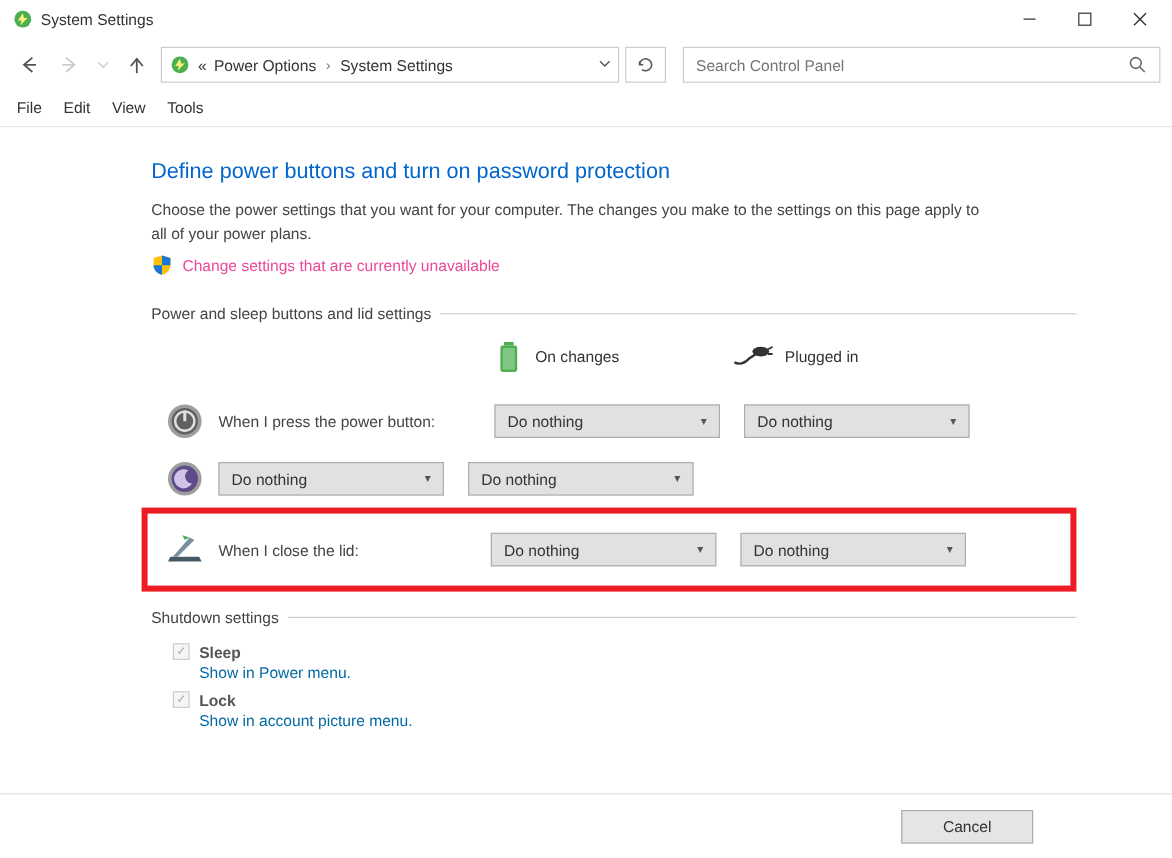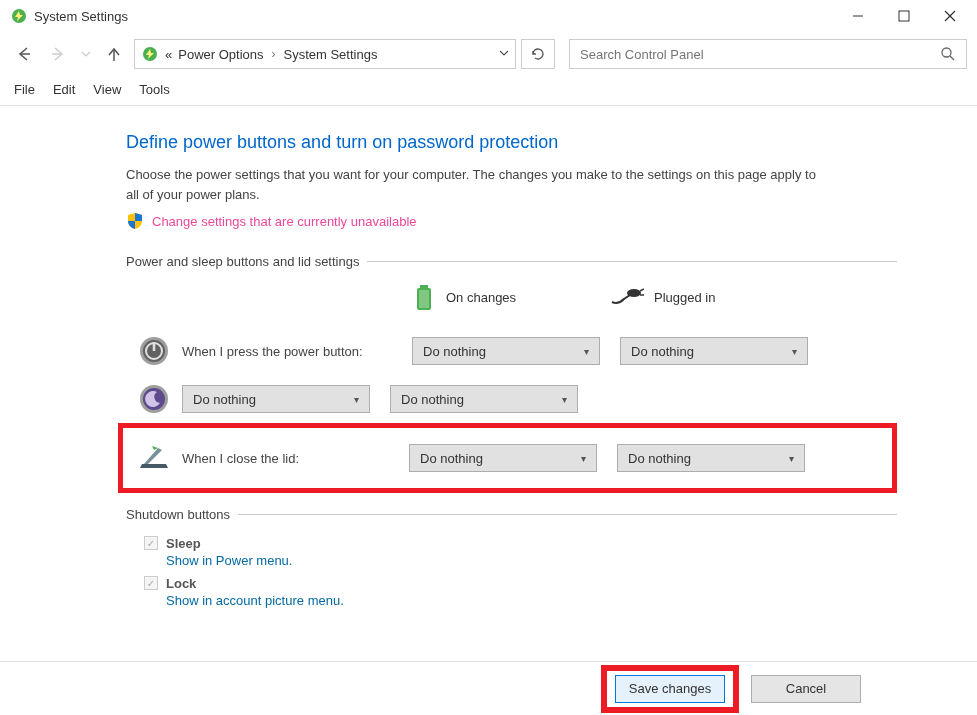--- a/index.html
+++ b/index.html
@@ -428,34 +428,31 @@
       <span class="chev">▾</span>
     </div>
     <div class="dropdown">
       <span>Do nothing</span>
       <span class="chev">▾</span>
     </div>
   </div>
 
   <div class="shutdown-section">
     <div class="section-header">
-      <span class="label">Shutdown buttons</span>
+      <span class="label">Shutdown settings</span>
       <span class="line"></span>
     </div>
     <div class="checkbox-row">
       <span class="fake-check">✓</span>
       <span class="check-label">Sleep</span>
     </div>
     <div class="check-desc">Show in Power menu.</div>
     <div class="checkbox-row">
       <span class="fake-check">✓</span>
       <span class="check-label">Lock</span>
     </div>
     <div class="check-desc">Show in account picture menu.</div>
   </div>
 </div>
 
 <div class="footer">
-  <div class="save-wrap">
-    <div class="btn primary">Save changes</div>
-  </div>
   <div class="btn">Cancel</div>
 </div>
 
 </body></html>

